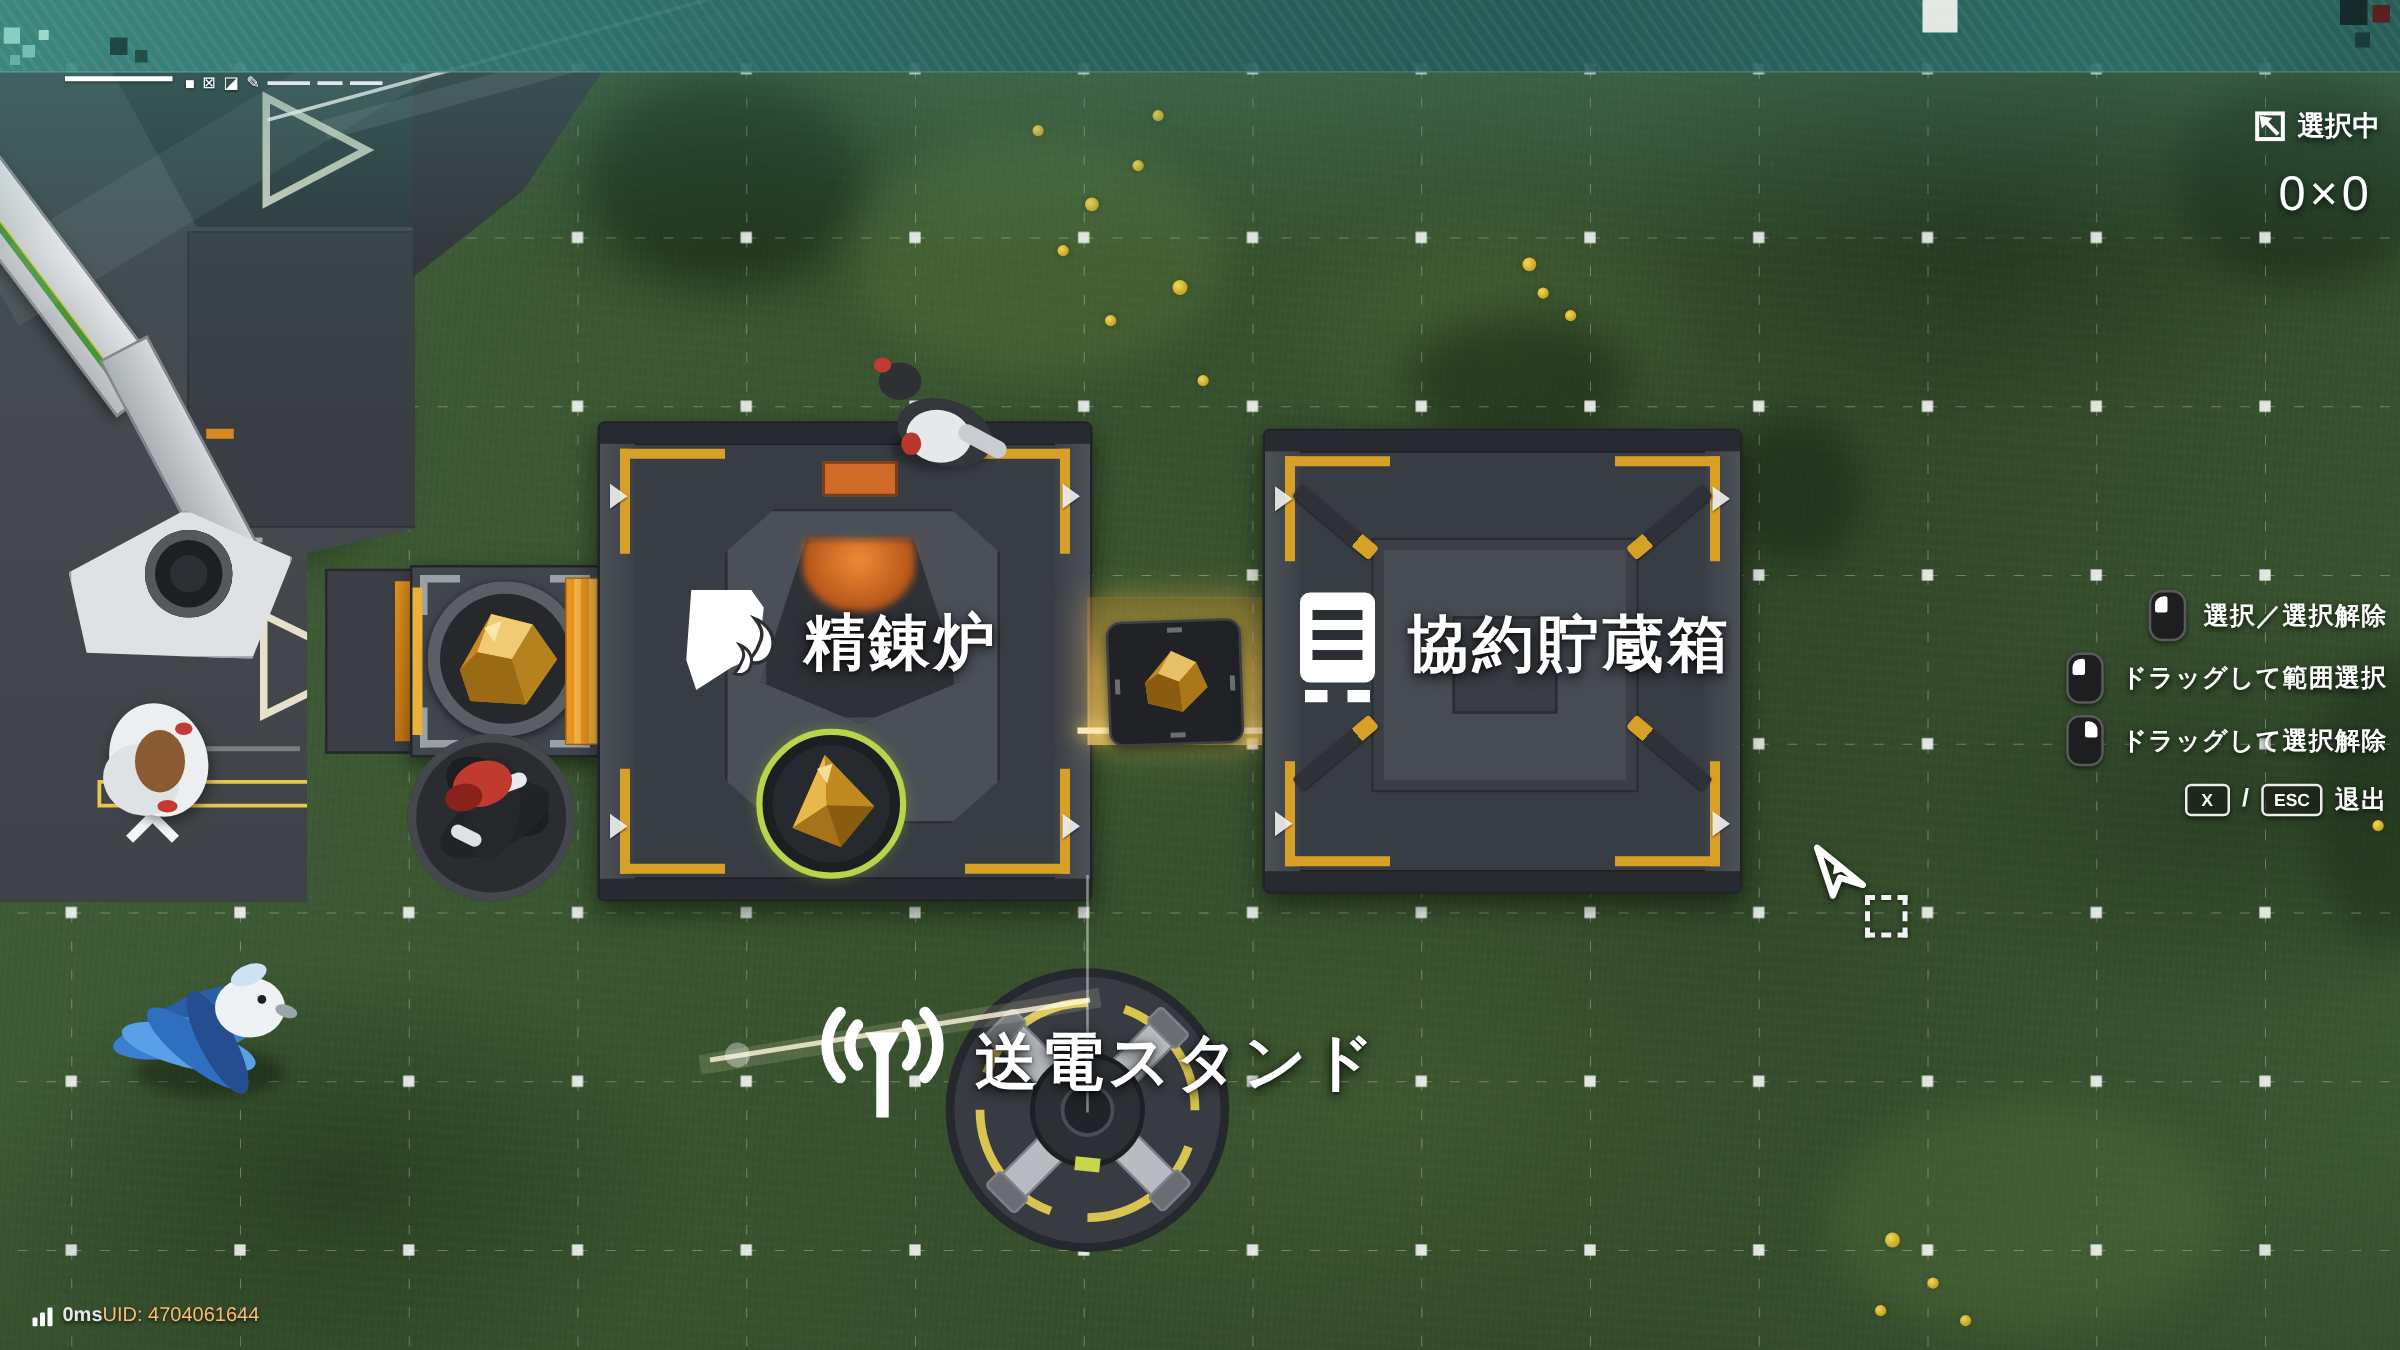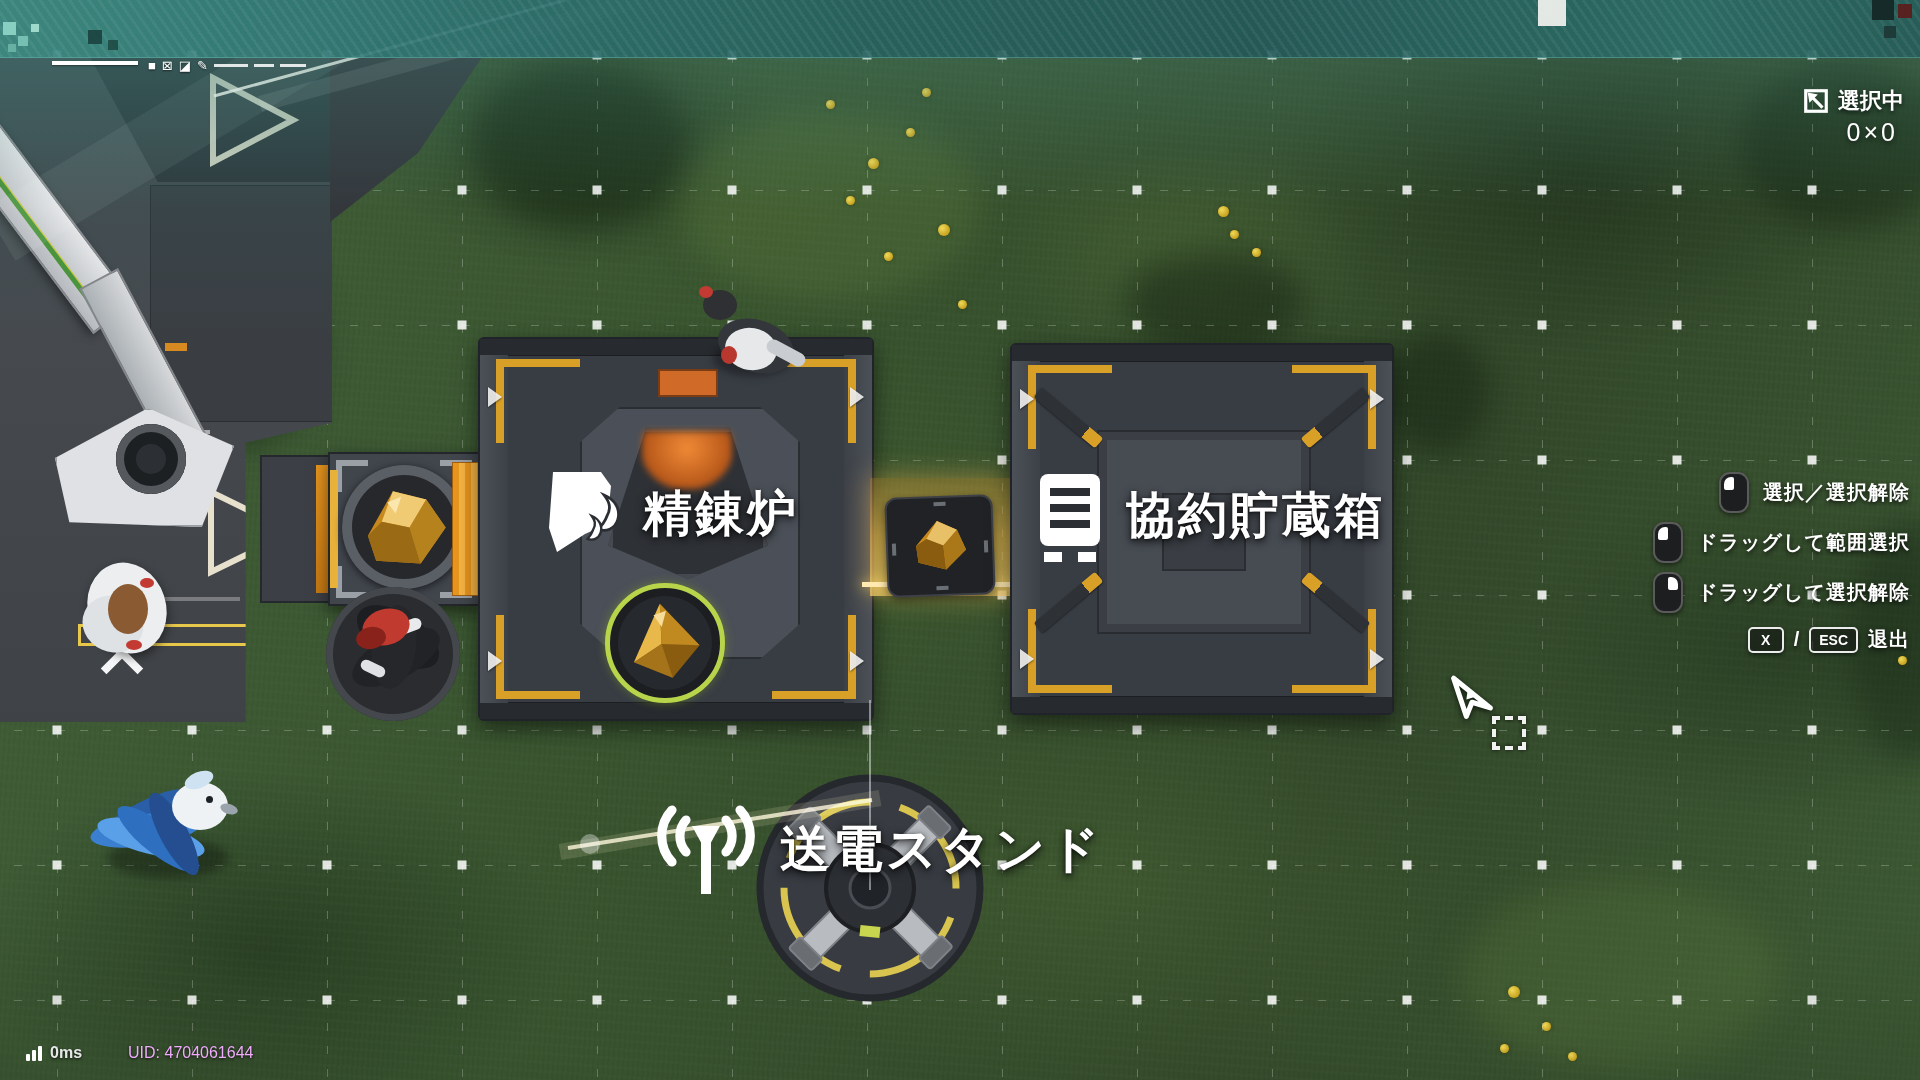--- a/index.html
+++ b/index.html
@@ -55,40 +55,40 @@
   .mode-title{position:absolute;left:52px;top:20px;color:#fff;font-size:31px;font-weight:700;
     letter-spacing:2px;text-shadow:0 2px 4px rgba(0,20,20,.55);}
   .mode-underline{position:absolute;left:52px;top:61px;width:86px;height:4px;background:#fff;box-shadow:0 1px 2px rgba(0,0,0,.4);}
   .mode-icons{position:absolute;left:148px;top:58px;display:flex;align-items:center;gap:6px;color:#fff;font-size:13px;
     text-shadow:0 1px 2px rgba(0,0,0,.6);}
   .minibar{height:3px;background:rgba(255,255,255,.85);}
 
   .selstatus{position:absolute;right:16px;top:86px;text-align:right;color:#fff;}
   .selstatus .row1{display:flex;align-items:center;justify-content:flex-end;gap:8px;font-size:22px;font-weight:700;
     text-shadow:0 2px 5px rgba(0,0,0,.7);}
-  .selstatus .count{font-size:25px;letter-spacing:3px;margin-top:2px;padding-right:6px;
+  .selstatus .count{font-size:39px;letter-spacing:3px;margin-top:18px;padding-right:6px;
     text-shadow:0 2px 6px rgba(0,0,0,.7);}
 
   .hint{position:absolute;right:10px;display:flex;align-items:center;gap:14px;}
   .hlabel{color:#fff;font-size:20px;font-weight:700;letter-spacing:1px;text-shadow:0 2px 5px rgba(0,0,0,.8);}
   .mouse{position:relative;width:26px;height:37px;background:#1d1e20;border:2px solid #5a5a5a;border-radius:11px;
          box-shadow:0 2px 4px rgba(0,0,0,.5);}
   .mouse::before{content:"";position:absolute;top:3px;width:10px;height:13px;background:#fff;}
   .mouse.left::before{left:3px;border-radius:7px 2px 2px 2px;}
   .mouse.right::before{right:3px;border-radius:2px 7px 2px 2px;}
   .key{display:inline-block;min-width:16px;padding:3px 8px;border:2px solid #ececec;border-radius:5px;
        background:rgba(18,18,18,.55);color:#fff;font-size:14px;font-weight:700;text-align:center;
        box-shadow:0 2px 4px rgba(0,0,0,.5);}
   .ksep{color:#fff;font-size:20px;font-weight:700;text-shadow:0 2px 4px rgba(0,0,0,.7);}
 
   .statusbar{position:absolute;left:26px;top:1044px;display:flex;align-items:center;color:#e6e8e8;font-size:16px;
     text-shadow:0 1px 3px rgba(0,0,0,.8);}
   .bars{display:flex;align-items:flex-end;gap:2px;margin-right:8px;}
   .bars i{display:block;width:4px;background:#fff;border-radius:1px;}
-  .uid{color:#f0abfc;margin-left:46px;}
+  .uid{color:#fdba74;}
 
   .blabel{position:absolute;display:flex;align-items:center;color:#fff;font-weight:700;
     text-shadow:0 3px 10px rgba(0,0,0,.85),0 1px 3px rgba(0,0,0,.6);}
 
   .vignette{position:absolute;inset:0;pointer-events:none;
     background:radial-gradient(120% 95% at 50% 45%, transparent 58%, rgba(8,16,10,.38) 100%);}
   .tealhaze{position:absolute;left:0;top:57px;width:1920px;height:150px;pointer-events:none;
     background:linear-gradient(180deg, rgba(70,140,132,.28), rgba(70,140,132,0));}
 </style>
 </head>

